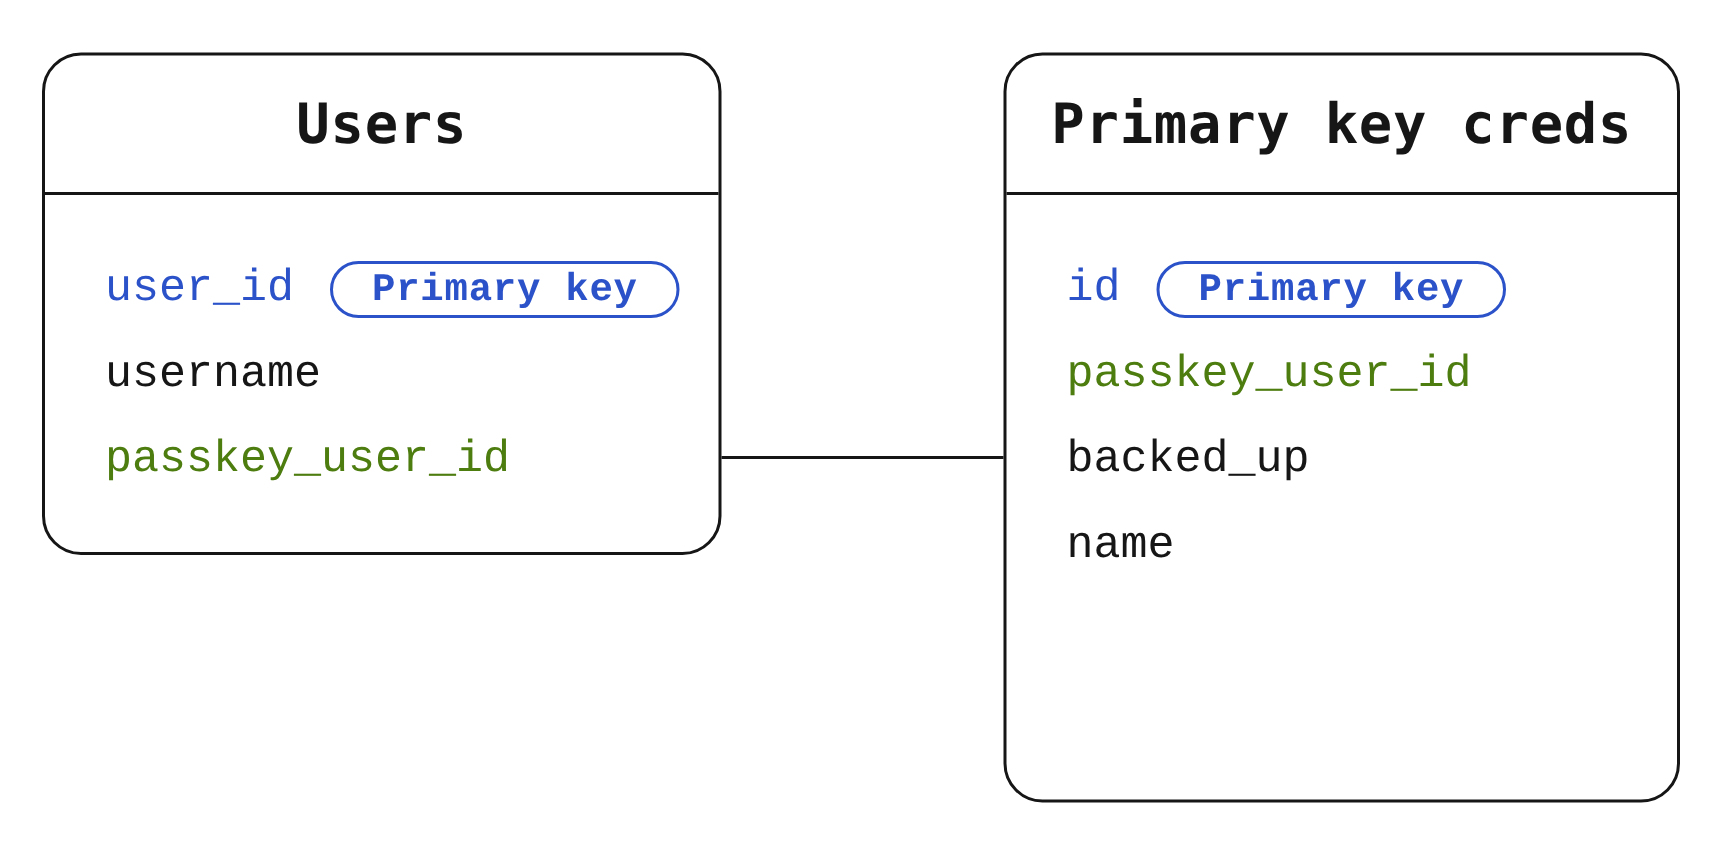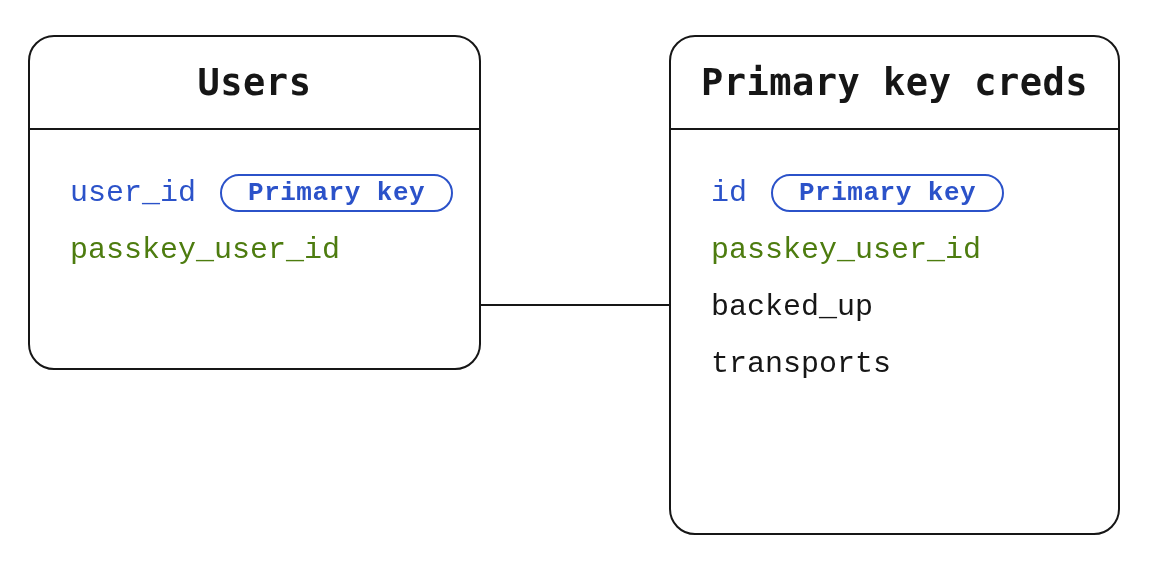--- a/index.html
+++ b/index.html
@@ -89,20 +89,23 @@
 <div class="canvas">
 
   <div class="table-box users">
     <div class="table-header">Users</div>
     <div class="table-body">
       <div class="field-row">
         <span class="c-blue">user_id</span>
         <span class="pk-badge">Primary key</span>
       </div>
       <div class="field-row">
+        <span class="c-black">username</span>
+      </div>
+      <div class="field-row">
         <span class="c-orange">passkey_user_id</span>
       </div>
     </div>
   </div>
 
   <div class="relationship-line"></div>
 
   <div class="table-box pkcreds">
     <div class="table-header">Primary key creds</div>
     <div class="table-body">
@@ -110,18 +113,18 @@
         <span class="c-blue">id</span>
         <span class="pk-badge">Primary key</span>
       </div>
       <div class="field-row">
         <span class="c-orange">passkey_user_id</span>
       </div>
       <div class="field-row">
         <span class="c-black">backed_up</span>
       </div>
       <div class="field-row">
-        <span class="c-black">transports</span>
+        <span class="c-black">name</span>
       </div>
     </div>
   </div>
 
 </div>
 
 </body></html>

